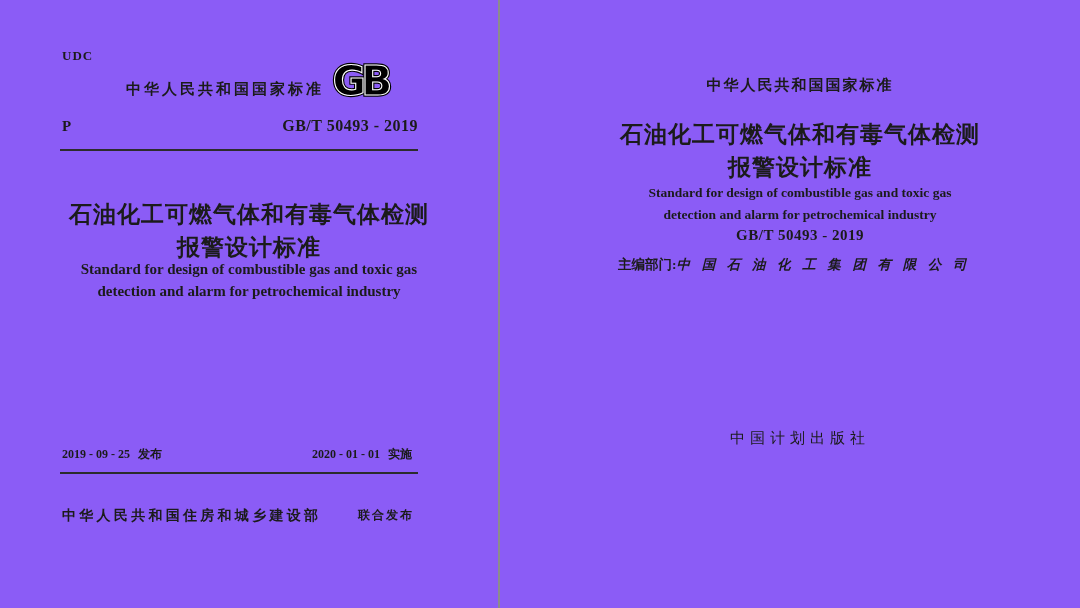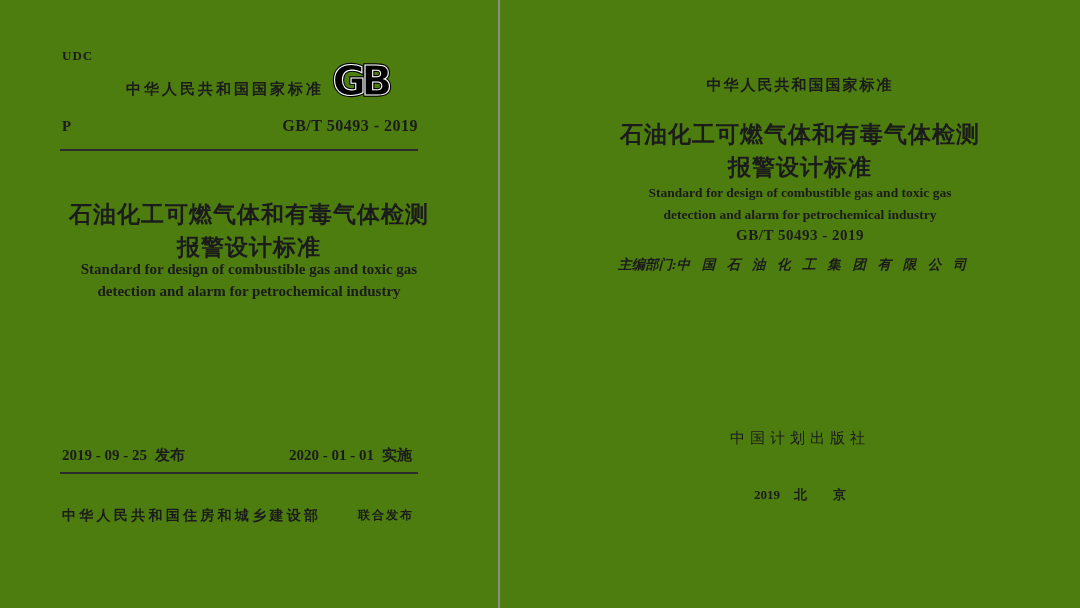--- a/index.html
+++ b/index.html
@@ -2,21 +2,21 @@
 <html><head>
 <meta charset="utf-8">
 <style>
   * { margin: 0; padding: 0; box-sizing: border-box; }
   html, body { width: 1080px; height: 608px; overflow: hidden; }
   body {
     background: #ffffff;
     font-family: "Liberation Serif", "DejaVu Serif", serif;
     color: #1b1b1b;
   }
-  .canvas { position: relative; width: 1080px; height: 608px; background: #4d7c0f; }
+  .canvas { position: relative; width: 1080px; height: 608px; background: #8b5cf6; }
 
   .divider {
     position: absolute; left: 498px; top: 0;
     width: 2px; height: 608px; background: #8c8c8c;
   }
 
   .page { position: absolute; top: 0; height: 608px; }
   .page-left  { left: 0; width: 498px; }
   .page-right { left: 500px; width: 580px; }
 
@@ -50,21 +50,21 @@
     letter-spacing: 1px;
   }
   .title-en-left {
     position: absolute; left: 40px; right: 40px; top: 258px;
     text-align: center; font-size: 15px; font-weight: bold; line-height: 22px;
   }
 
   .dates-row {
     position: absolute; left: 62px; right: 86px; top: 446px;
     display: flex; justify-content: space-between;
-    font-size: 15px; font-weight: bold;
+    font-size: 12px; font-weight: bold;
   }
   .date-label { margin-left: 8px; }
 
   .publisher-row {
     position: absolute; left: 62px; right: 84px; top: 504px;
     display: flex; justify-content: space-between; align-items: center;
   }
   .pub-lines { width: 256px; font-size: 14px; font-weight: bold; line-height: 23px; }
   .pub-lines > div { text-align: justify; text-align-last: justify; }
   .joint-label { font-size: 12px; font-weight: bold; letter-spacing: 2px; }
@@ -74,21 +74,21 @@
   .std-type-right { top: 76px; font-size: 15px; font-weight: bold; letter-spacing: 2px; }
   .title-cn-right { top: 118px; font-size: 23px; font-weight: bold; line-height: 33px; letter-spacing: 1px; }
   .title-en-right { top: 182px; font-size: 13.5px; font-weight: bold; line-height: 22px; }
   .std-num-right { top: 227px; font-size: 15px; font-weight: bold; letter-spacing: 0.5px; }
 
   .dept-block {
     position: absolute; left: 118px; top: 253px;
     font-size: 13.5px; font-weight: bold; line-height: 23px;
   }
   .dept-row { white-space: nowrap; }
-  .dept-label { display: inline-block; font-style: italic; }
+  .dept-label { display: inline-block; }
   .dept-value {
     display: inline-block; width: 290px; vertical-align: top;
     text-align: justify; text-align-last: justify; font-style: italic;
   }
 
   .press-name { top: 429px; font-size: 15px; font-weight: 400; letter-spacing: 5px; }
   .press-line { top: 486px; font-size: 13px; font-weight: bold; }
   .press-year { margin-right: 14px; }
   .press-city { letter-spacing: 26px; margin-right: -26px; }
 </style>
@@ -165,19 +165,16 @@
     <div class="rp-center std-num-right">GB/T 50493 - 2019</div>
 
     <div class="dept-block">
       <div class="dept-row">
         <span class="dept-label">主编部门:</span><span class="dept-value">中国石油化工集团有限公司</span>
       </div>
     </div>
 
     <div class="rp-center press-name">中国计划出版社</div>
 
-    <div class="rp-center press-line">
-      <span class="press-year">2019</span><span class="press-city">北京</span>
-    </div>
 
   </section>
 
 </div>
 
 </body></html>

